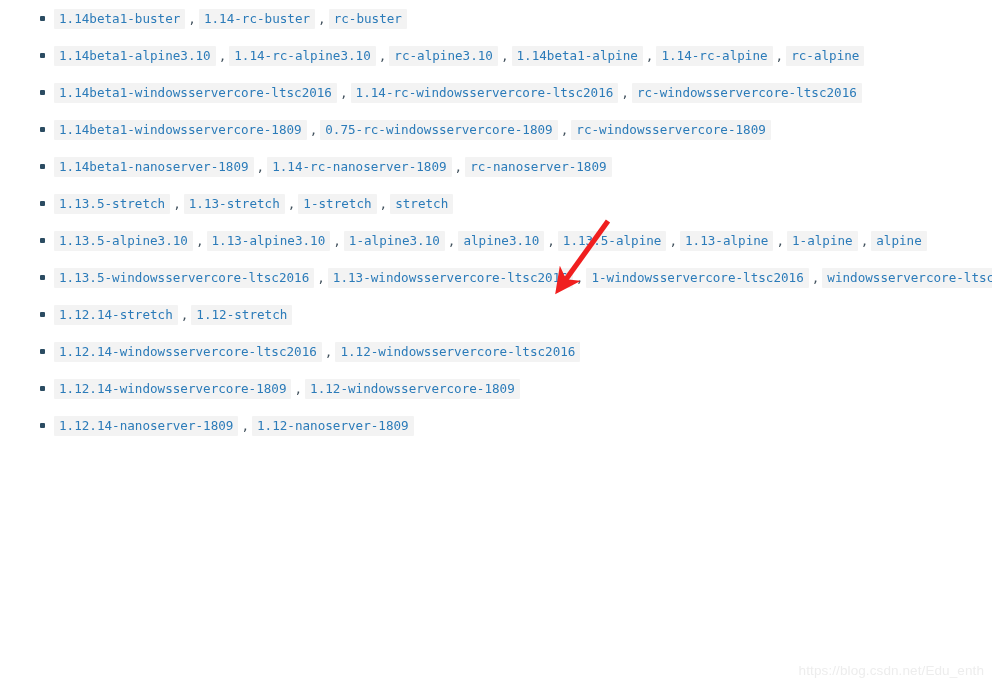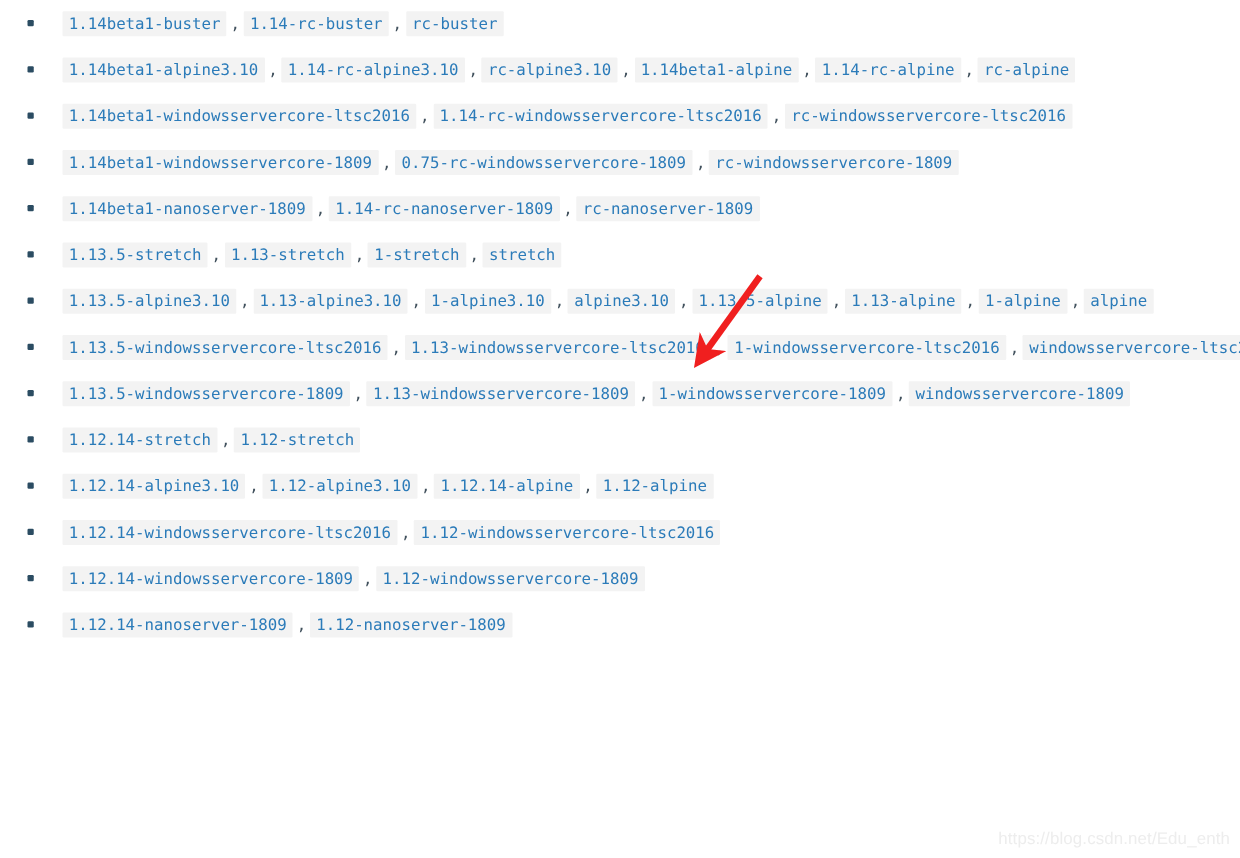--- a/index.html
+++ b/index.html
@@ -22,23 +22,24 @@
     width: 992px;
     margin: 0;
     padding: 0;
     list-style: none;
   }
 
   .tag-row {
     position: relative;
     height: 37px;
     line-height: 37px;
-    padding-left: 50px;
+    padding-left: 36px;
     white-space: nowrap;
     font-size: 0;
+    margin-left: 18px;
   }
 
   .bullet {
     position: absolute;
     left: 22px;
     top: 16px;
     width: 5px;
     height: 5px;
     background: #2b4c62;
     border-radius: 1px;
@@ -91,23 +92,21 @@
 
 <ul id="tag-list">
     <li class="tag-row"><span class="bullet"></span><code class="code">1.14beta1-buster</code><span class="sep">,</span><code class="code">1.14-rc-buster</code><span class="sep">,</span><code class="code">rc-buster</code></li>
     <li class="tag-row"><span class="bullet"></span><code class="code">1.14beta1-alpine3.10</code><span class="sep">,</span><code class="code">1.14-rc-alpine3.10</code><span class="sep">,</span><code class="code">rc-alpine3.10</code><span class="sep">,</span><code class="code">1.14beta1-alpine</code><span class="sep">,</span><code class="code">1.14-rc-alpine</code><span class="sep">,</span><code class="code">rc-alpine</code></li>
     <li class="tag-row"><span class="bullet"></span><code class="code">1.14beta1-windowsservercore-ltsc2016</code><span class="sep">,</span><code class="code">1.14-rc-windowsservercore-ltsc2016</code><span class="sep">,</span><code class="code">rc-windowsservercore-ltsc2016</code></li>
     <li class="tag-row"><span class="bullet"></span><code class="code">1.14beta1-windowsservercore-1809</code><span class="sep">,</span><code class="code">0.75-rc-windowsservercore-1809</code><span class="sep">,</span><code class="code">rc-windowsservercore-1809</code></li>
     <li class="tag-row"><span class="bullet"></span><code class="code">1.14beta1-nanoserver-1809</code><span class="sep">,</span><code class="code">1.14-rc-nanoserver-1809</code><span class="sep">,</span><code class="code">rc-nanoserver-1809</code></li>
     <li class="tag-row"><span class="bullet"></span><code class="code">1.13.5-stretch</code><span class="sep">,</span><code class="code">1.13-stretch</code><span class="sep">,</span><code class="code">1-stretch</code><span class="sep">,</span><code class="code">stretch</code></li>
     <li class="tag-row"><span class="bullet"></span><code class="code">1.13.5-alpine3.10</code><span class="sep">,</span><code class="code">1.13-alpine3.10</code><span class="sep">,</span><code class="code">1-alpine3.10</code><span class="sep">,</span><code class="code">alpine3.10</code><span class="sep">,</span><code class="code">1.13.5-alpine</code><span class="sep">,</span><code class="code">1.13-alpine</code><span class="sep">,</span><code class="code">1-alpine</code><span class="sep">,</span><code class="code">alpine</code></li>
     <li class="tag-row"><span class="bullet"></span><code class="code">1.13.5-windowsservercore-ltsc2016</code><span class="sep">,</span><code class="code">1.13-windowsservercore-ltsc2016</code><span class="sep">,</span><code class="code">1-windowsservercore-ltsc2016</code><span class="sep">,</span><code class="code">windowsservercore-ltsc2016</code></li>
-    <li class="tag-row"><span class="bullet"></span><code class="code">1.13.5-windowsservercore-1809</code><span class="sep">,</span><code class="code">1.13-windowsservercore-1809</code><span class="sep">,</span><code class="code">1-windowsservercore-1809</code><span class="sep">,</span><code class="code">windowsservercore-1809</code></li>
     <li class="tag-row"><span class="bullet"></span><code class="code">1.12.14-stretch</code><span class="sep">,</span><code class="code">1.12-stretch</code></li>
-    <li class="tag-row"><span class="bullet"></span><code class="code">1.12.14-alpine3.10</code><span class="sep">,</span><code class="code">1.12-alpine3.10</code><span class="sep">,</span><code class="code">1.12.14-alpine</code><span class="sep">,</span><code class="code">1.12-alpine</code></li>
     <li class="tag-row"><span class="bullet"></span><code class="code">1.12.14-windowsservercore-ltsc2016</code><span class="sep">,</span><code class="code">1.12-windowsservercore-ltsc2016</code></li>
     <li class="tag-row"><span class="bullet"></span><code class="code">1.12.14-windowsservercore-1809</code><span class="sep">,</span><code class="code">1.12-windowsservercore-1809</code></li>
     <li class="tag-row"><span class="bullet"></span><code class="code">1.12.14-nanoserver-1809</code><span class="sep">,</span><code class="code">1.12-nanoserver-1809</code></li>
   </ul>
 
 <svg id="annotation-arrow" viewBox="0 0 74 84" xmlns="http://www.w3.org/2000/svg">
   <defs>
     <marker id="arrowhead" markerWidth="5" markerHeight="5" refX="1.6" refY="2.5" orient="auto">
       <path d="M0,0 L5,2.5 L0,5 L1.4,2.5 Z" fill="#f01f1f"></path>
     </marker>

